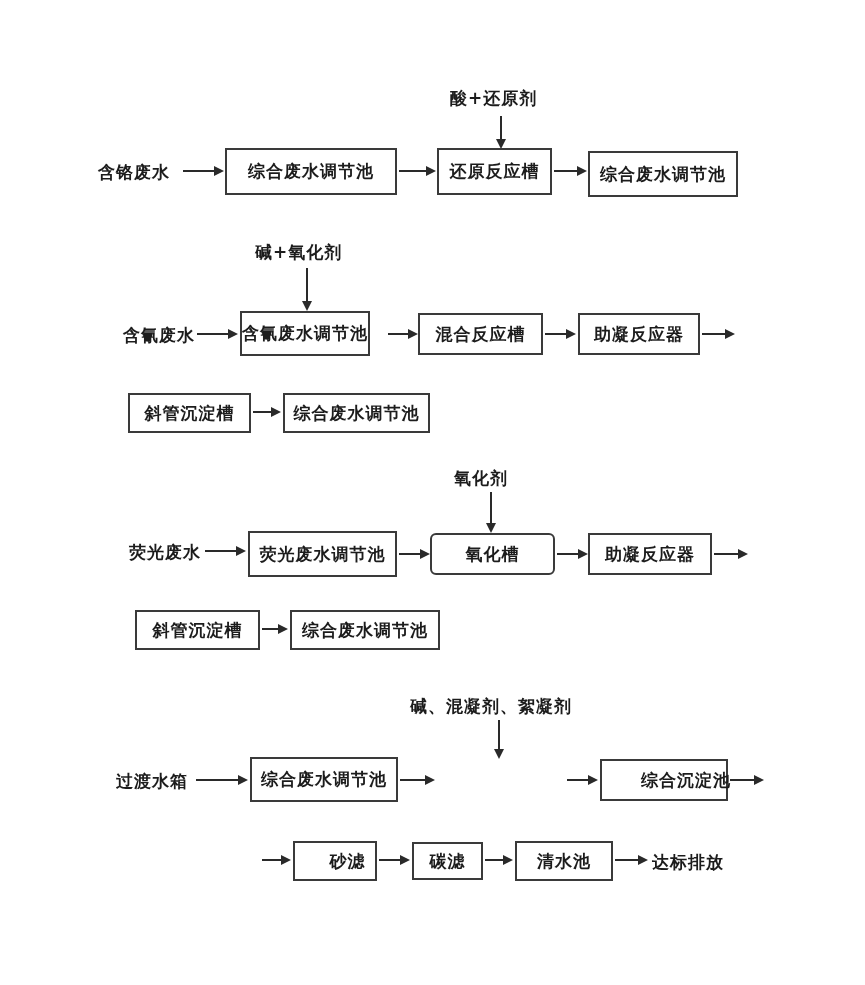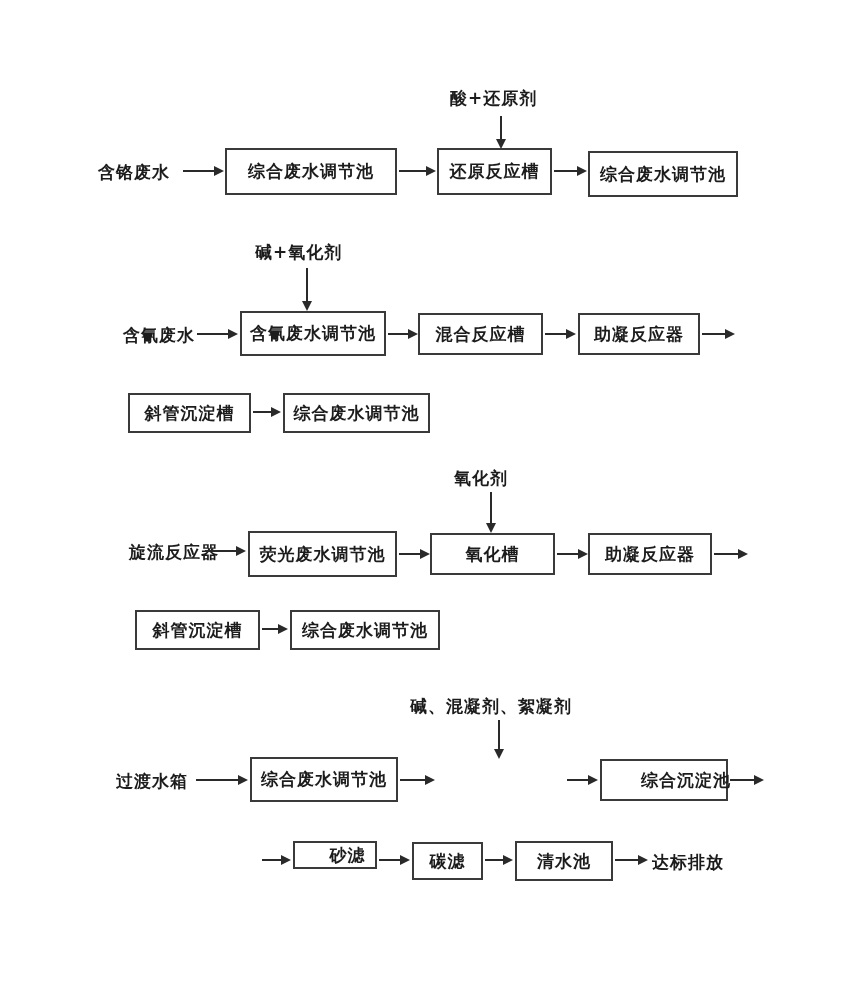--- a/index.html
+++ b/index.html
@@ -45,40 +45,40 @@
   <div class="node" style="left:437px; top:148px; width:115px; height:47px;">还原反应槽</div>
   <div class="arrow-r" style="left:554px; top:170px; width:24px;"></div>
   <div class="node" style="left:588px; top:151px; width:150px; height:46px;">综合废水调节池</div>
 
   <div class="lbl" style="left:255px; top:241px; width:105px;">碱+氧化剂</div>
   <div class="arrow-d" style="left:306px; top:268px; height:34px;"></div>
 
   <div class="lbl" style="left:123px; top:324px; width:76px;">含氰废水</div>
   <div class="arrow-r" style="left:197px; top:333px; width:32px;"></div>
 
-  <div class="node" style="left:240px; top:311px; width:146px; height:45px;">含氰废水调节池</div>
+  <div class="node" style="left:240px; top:311px; width:130px; height:45px;">含氰废水调节池</div>
   <div class="arrow-r" style="left:388px; top:333px; width:21px;"></div>
   <div class="node" style="left:418px; top:313px; width:125px; height:42px;">混合反应槽</div>
   <div class="arrow-r" style="left:545px; top:333px; width:22px;"></div>
   <div class="node" style="left:578px; top:313px; width:122px; height:42px;">助凝反应器</div>
   <div class="arrow-r" style="left:702px; top:333px; width:24px;"></div>
 
   <div class="node" style="left:128px; top:393px; width:123px; height:40px;">斜管沉淀槽</div>
   <div class="arrow-r" style="left:253px; top:411px; width:19px;"></div>
   <div class="node" style="left:283px; top:393px; width:147px; height:40px;">综合废水调节池</div>
 
   <div class="lbl" style="left:454px; top:467px; width:72px;">氧化剂</div>
   <div class="arrow-d" style="left:490px; top:492px; height:32px;"></div>
 
-  <div class="lbl" style="left:129px; top:541px; width:76px;">旋流反应器</div>
+  <div class="lbl" style="left:129px; top:541px; width:76px;">荧光废水</div>
   <div class="arrow-r" style="left:205px; top:550px; width:32px;"></div>
 
   <div class="node" style="left:248px; top:531px; width:149px; height:46px;">荧光废水调节池</div>
   <div class="arrow-r" style="left:399px; top:553px; width:22px;"></div>
-  <div class="node" style="left:430px; top:533px; width:125px; height:42px;">氧化槽</div>
+  <div class="node" style="left:430px; top:533px; width:125px; height:42px;border-radius:6px;">氧化槽</div>
   <div class="arrow-r" style="left:557px; top:553px; width:22px;"></div>
   <div class="node" style="left:588px; top:533px; width:124px; height:42px;">助凝反应器</div>
   <div class="arrow-r" style="left:714px; top:553px; width:25px;"></div>
 
   <div class="node" style="left:135px; top:610px; width:125px; height:40px;">斜管沉淀槽</div>
   <div class="arrow-r" style="left:262px; top:628px; width:17px;"></div>
   <div class="node" style="left:290px; top:610px; width:150px; height:40px;">综合废水调节池</div>
 
   <div class="lbl" style="left:410px; top:695px; width:170px;">碱、混凝剂、絮凝剂</div>
   <div class="arrow-d" style="left:498px; top:720px; height:30px;"></div>
@@ -86,21 +86,21 @@
   <div class="lbl" style="left:116px; top:770px; width:78px;">过渡水箱</div>
   <div class="arrow-r" style="left:196px; top:779px; width:43px;"></div>
 
   <div class="node" style="left:250px; top:757px; width:148px; height:45px;">综合废水调节池</div>
   <div class="arrow-r" style="left:400px; top:779px; width:26px;"></div>
   <div class="arrow-r" style="left:567px; top:779px; width:22px;"></div>
   <div class="node" style="left:600px; top:759px; width:128px; height:42px;padding-left:44px;">综合沉淀池</div>
   <div class="arrow-r" style="left:730px; top:779px; width:25px;"></div>
 
   <div class="arrow-r" style="left:262px; top:859px; width:20px;"></div>
-  <div class="node" style="left:293px; top:841px; width:84px; height:28px;padding-left:25px;">砂滤</div>
+  <div class="node" style="left:293px; top:841px; width:84px; height:40px;padding-left:25px;">砂滤</div>
   <div class="arrow-r" style="left:379px; top:859px; width:22px;"></div>
   <div class="node" style="left:412px; top:842px; width:71px; height:38px;">碳滤</div>
   <div class="arrow-r" style="left:485px; top:859px; width:19px;"></div>
   <div class="node" style="left:515px; top:841px; width:98px; height:40px;">清水池</div>
   <div class="arrow-r" style="left:615px; top:859px; width:24px;"></div>
   <div class="lbl" style="left:652px; top:851px; width:92px;">达标排放</div>
 
 </div>
 
 </body></html>

